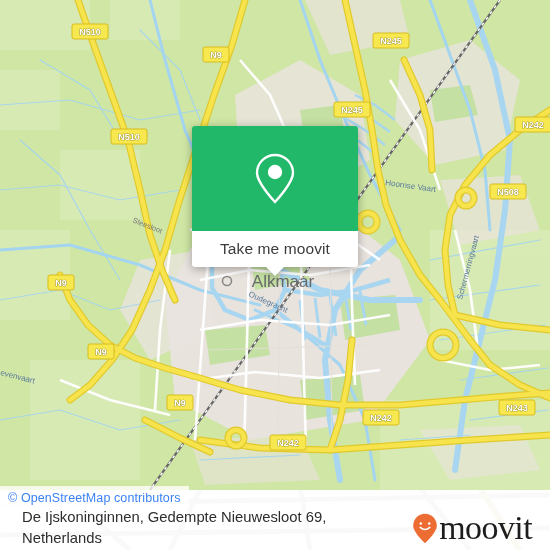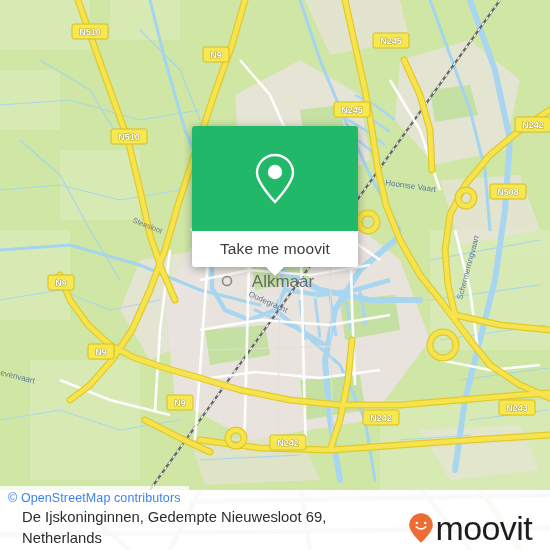--- a/index.html
+++ b/index.html
@@ -109,21 +109,21 @@
     display: flex; align-items: center;
     z-index: 2;
   }
   #logo-pin { width: 26px; height: 31px; display:block; }
   #logo-text {
     font-size: 34px;
     font-weight: 500;
     color: #1d1d1d;
     letter-spacing: -0.6px;
     margin-left: 1px;
-    font-family: Liberation Sans, sans-serif;
+    font-family: Liberation Serif, serif;
   }
 
   
   .shield-rect { fill:#f8e84f; stroke:#d8bd1f; stroke-width:1; }
   .shield-text { fill:#ffffff; font-family:"Liberation Sans",sans-serif;
                  font-size:9px; font-weight:bold; text-anchor:middle;
                  paint-order: stroke; stroke:#6b6424; stroke-width:0.5px;}
   .city-label { fill:#6a6a6a; font-family:"Liberation Sans",sans-serif;
                 font-size:17px; text-anchor:middle; }
   .water-label { fill:#5b7a9c; font-family:"Liberation Sans",sans-serif;

